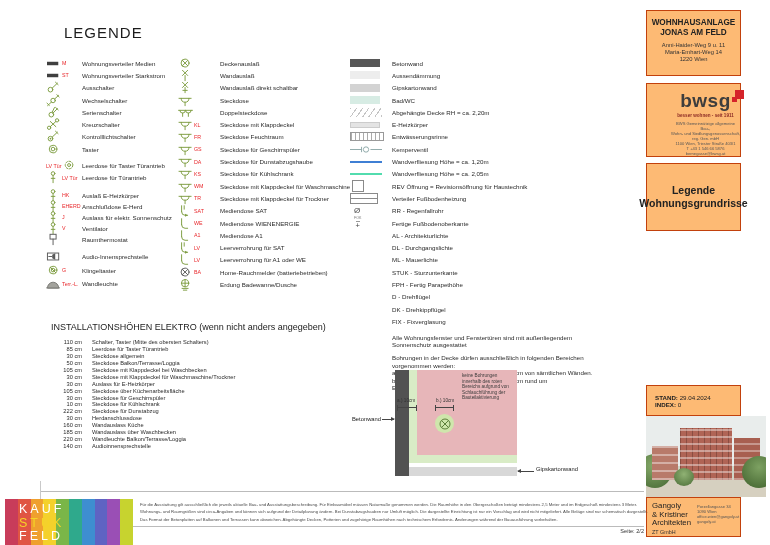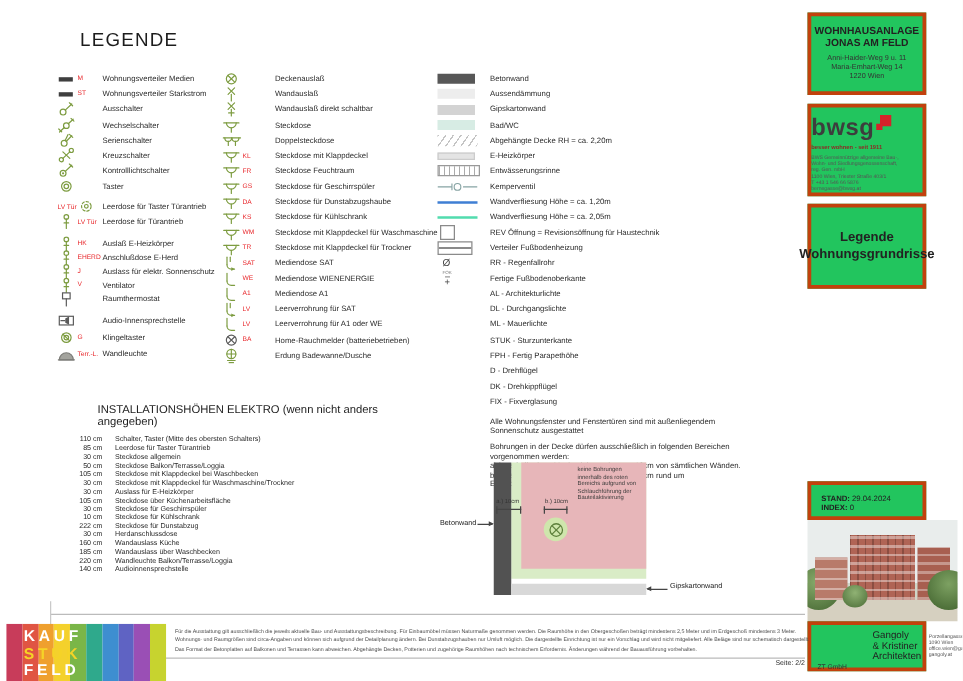--- a/index.html
+++ b/index.html
@@ -39,21 +39,21 @@
   .sw.none{width:1px;height:1px;}
   .sw-valve{width:32px;height:9px;stroke:#86a3a3;fill:none;stroke-width:1;}
   .sw-text{font-size:8px;color:#444;margin-left:4px;}
   .fok{display:flex;flex-direction:column;align-items:center;margin-left:4px;line-height:1;}
   .fok i{font-style:normal;font-size:3.6px;color:#777;}
   .fok b{font-size:7.5px;color:#444;font-weight:400;border-top:1px solid #999;}
   
   .note{margin:6px 0 0 42px;font-size:6.2px;line-height:7.4px;color:#2a2a2a;white-space:pre-line;}
   
   #install{position:absolute;left:46px;top:322px;width:300px;}
-  #install-title{font-size:9px;color:#1c1c1c;margin-left:32px;}
+  #install-title{font-size:9px;color:#1c1c1c;margin-left:5px;}
   #install-rows{margin-top:7px;}
   .irow{display:flex;height:6.9px;align-items:center;}
   .ih{width:36px;text-align:right;font-size:5.7px;color:#2a2a2a;flex:none;}
   .il{margin-left:10px;font-size:5.7px;color:#2a2a2a;white-space:nowrap;}
   
   #diagram{position:absolute;left:350px;top:370px;width:240px;height:114px;font-size:5.8px;}
   #dg-wall{position:absolute;left:45px;top:0;width:14px;height:106px;background:#525252;}
   #dg-green{position:absolute;left:59px;top:0;width:108px;height:93px;background:#d9ecc6;}
   #dg-pink{position:absolute;left:67px;top:0;width:100px;height:85px;background:#e7b6b9;}
   #dg-gray{position:absolute;left:59px;top:97px;width:108px;height:9px;background:#d8d8d8;}
@@ -63,25 +63,25 @@
   .dimline::before,.dimline::after{content:"";position:absolute;top:-2.5px;width:1px;height:6px;background:#444;}
   .dimline::before{left:0;} .dimline::after{right:0;}
   #dg-circle{position:absolute;left:85px;top:44px;width:19px;height:19px;border-radius:50%;background:#cfe6ac;display:flex;align-items:center;justify-content:center;}
   #dg-circle svg{width:12px;height:12px;stroke:#5c7f3a;fill:none;stroke-width:1;}
   .leader{position:absolute;height:1px;background:#444;}
   .leader::after{content:"";position:absolute;right:-1px;top:-2px;border-left:4px solid #444;border-top:2.5px solid transparent;border-bottom:2.5px solid transparent;}
   .leader.rev::after{left:-1px;right:auto;border-left:none;border-right:4px solid #444;}
   #dg-wall-label{position:absolute;left:2px;top:46px;}
   #dg-gips-label{position:absolute;left:186px;top:96px;}
   
-  .rbox{position:absolute;left:646px;width:95px;border:3px solid #c2410c;background:#22c55e;box-sizing:border-box;}
+  .rbox{position:absolute;left:646px;width:95px;border:1px solid #c2410c;background:#fdba74;box-sizing:border-box;}
   #rb-project{top:10px;height:66px;text-align:center;padding-top:7px;}
   #rb-project .proj{font-weight:bold;font-size:8.2px;line-height:9.5px;}
   #rb-project .addr{margin-top:5px;font-size:5.8px;line-height:7px;color:#333;white-space:pre-line;}
-  #rb-bwsg{top:83px;height:74px;padding-top:6px;}
+  #rb-bwsg{top:83px;height:74px;text-align:center;padding-top:6px;padding-left:24px;}
   .bwsg-logo{position:relative;display:inline-block;font-size:19px;font-weight:bold;color:#3d3d3d;letter-spacing:0.5px;}
   .bwsg-sq1{position:absolute;right:-13px;top:0px;width:9px;height:9px;background:#d5232a;}
   .bwsg-sq2{position:absolute;right:-6px;top:7px;width:5px;height:5px;background:#d5232a;}
   .bwsg-tag{font-size:4.6px;color:#8d2b25;font-weight:bold;margin-top:1px;}
   .bwsg-lines{margin-top:3px;font-size:4.1px;line-height:5px;color:#555;white-space:pre-line;}
   #rb-sheet{top:163px;height:68px;display:flex;align-items:center;justify-content:center;text-align:center;}
   #rb-sheet .st{font-weight:bold;font-size:10.5px;line-height:13px;white-space:pre-line;}
   #rb-stand{top:385px;height:31px;padding:8px 0 0 8px;font-size:6.2px;}
   #rb-stand b{font-weight:bold;}
   #rb-stand span.v{margin-right:10px;}
@@ -101,21 +101,21 @@
   .tree{position:absolute;border-radius:50%;}
   .t1{left:-8px;top:38px;width:34px;height:34px;background:radial-gradient(circle at 45% 35%,#86aa6a,#54763f 75%);}
   .t2{left:96px;top:40px;width:34px;height:32px;background:radial-gradient(circle at 50% 35%,#7da162,#4e7039 75%);}
   .t3{left:28px;top:52px;width:20px;height:18px;background:radial-gradient(circle at 50% 35%,#90b274,#5b7d45 75%);}
   
   .hline{position:absolute;height:1px;background:#bbb;}
   #disclaimer{position:absolute;left:140px;top:501px;font-size:4.25px;line-height:7.3px;color:#4a4a4a;white-space:nowrap;}
   #page-num{position:absolute;left:560px;top:528px;width:84px;text-align:right;font-size:5.6px;color:#333;}
   #kdh{position:absolute;left:5px;top:499px;width:128px;height:46px;display:flex;overflow:hidden;}
   .stripe{flex:1;height:100%;}
-  #kdh-words{position:absolute;left:14px;top:4px;font-weight:bold;font-size:12.5px;line-height:13.5px;letter-spacing:3px;color:#fff;}
+  #kdh-words{position:absolute;left:14px;top:4px;font-weight:normal;font-size:12.5px;line-height:13.5px;letter-spacing:3px;color:#fff;}
   #kdh-words .yellow{color:#f5d327;}
   #vmark{position:absolute;left:40px;top:481px;width:1px;height:19px;background:#c9c9c9;}
 </style>
 </head>
 <body>
 
 <div id="sheet">
 
   <div id="legend-title">LEGENDE</div>
 
@@ -801,21 +801,21 @@
     <div class="tree t1"></div>
     <div class="bld b2"></div>
     <div class="bld b1"></div>
     <div class="bld b3"></div>
     <div class="tree t2"></div>
     <div class="tree t3"></div>
   </div>
 
   <div class="rbox" id="rb-arch">
     <div>
-      <div class="an" style="white-space:pre-line;margin-left:44px;">Gangoly
+      <div class="an" style="white-space:pre-line;">Gangoly
 &amp; Kristiner
 Architekten</div>
       <div class="az">ZT GmbH</div>
     </div>
     <div class="ac">Porzellangasse 34
 1090 Wien
 office.wien@gangoly.at
 gangoly.at</div>
   </div>
 

